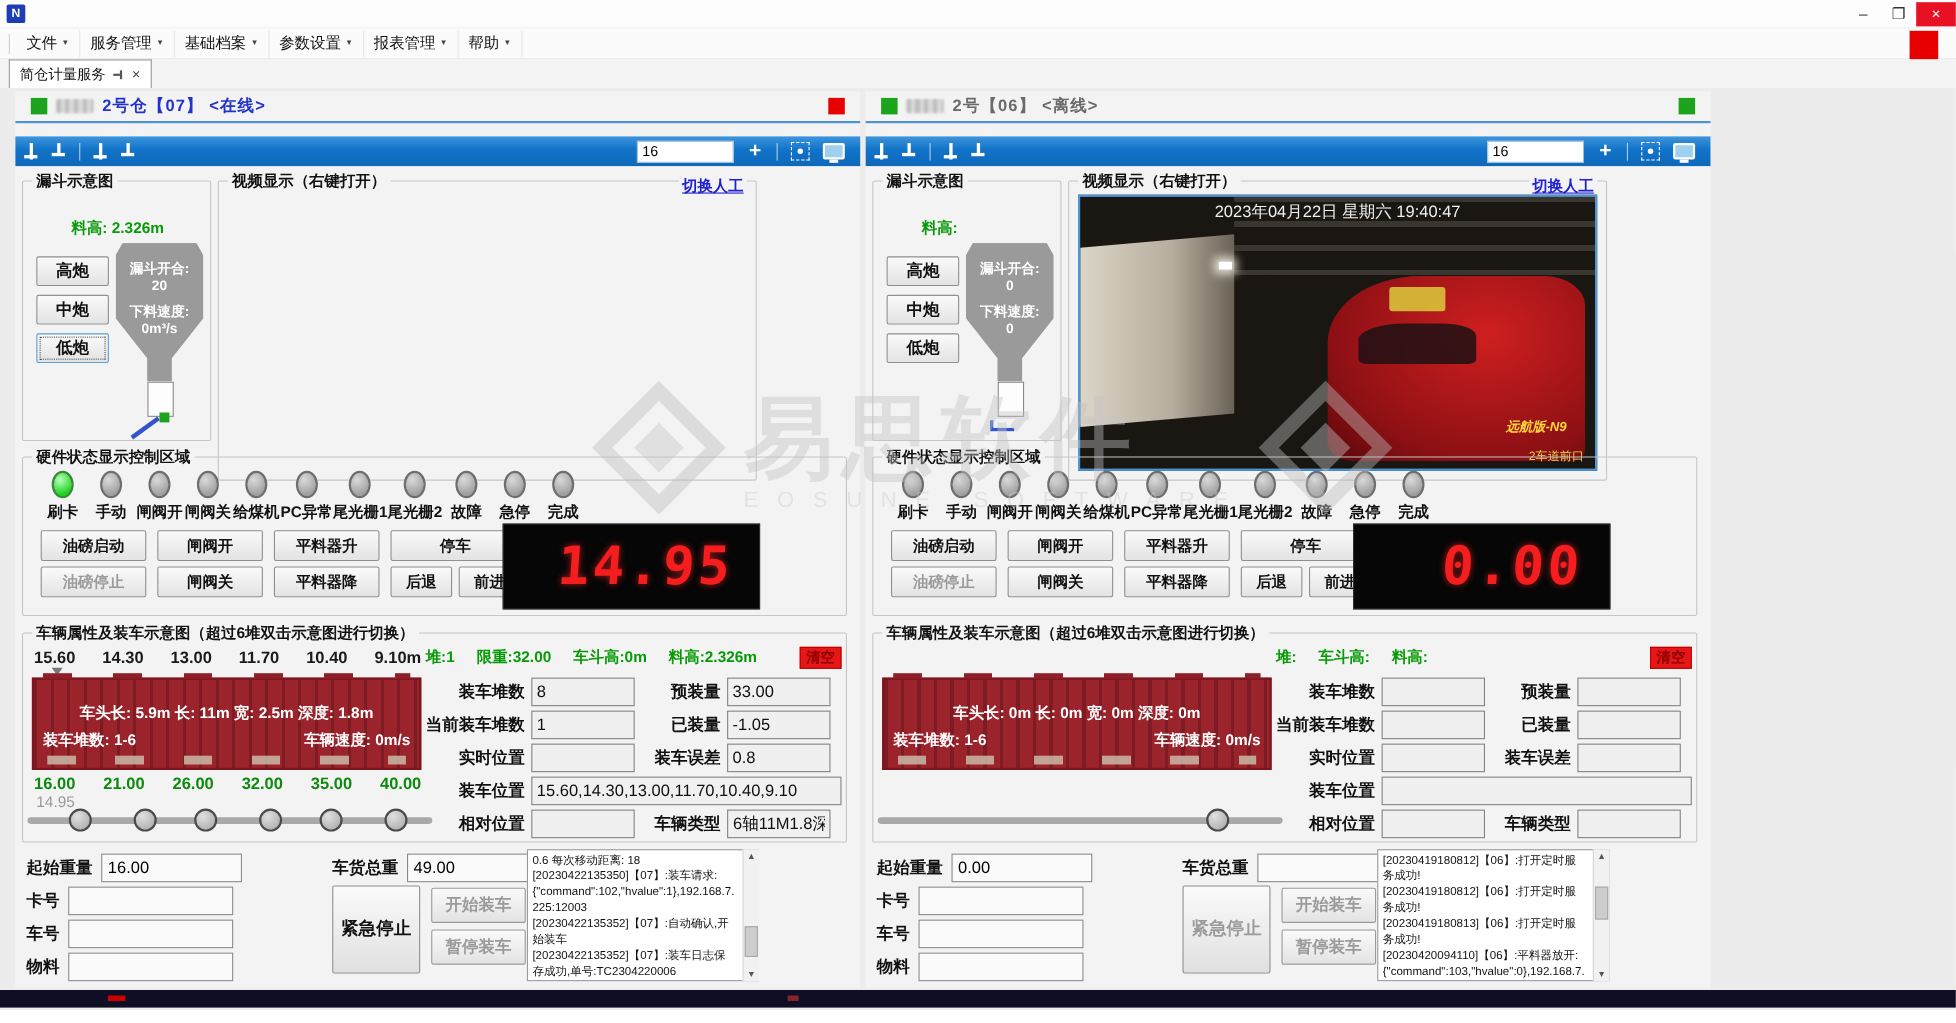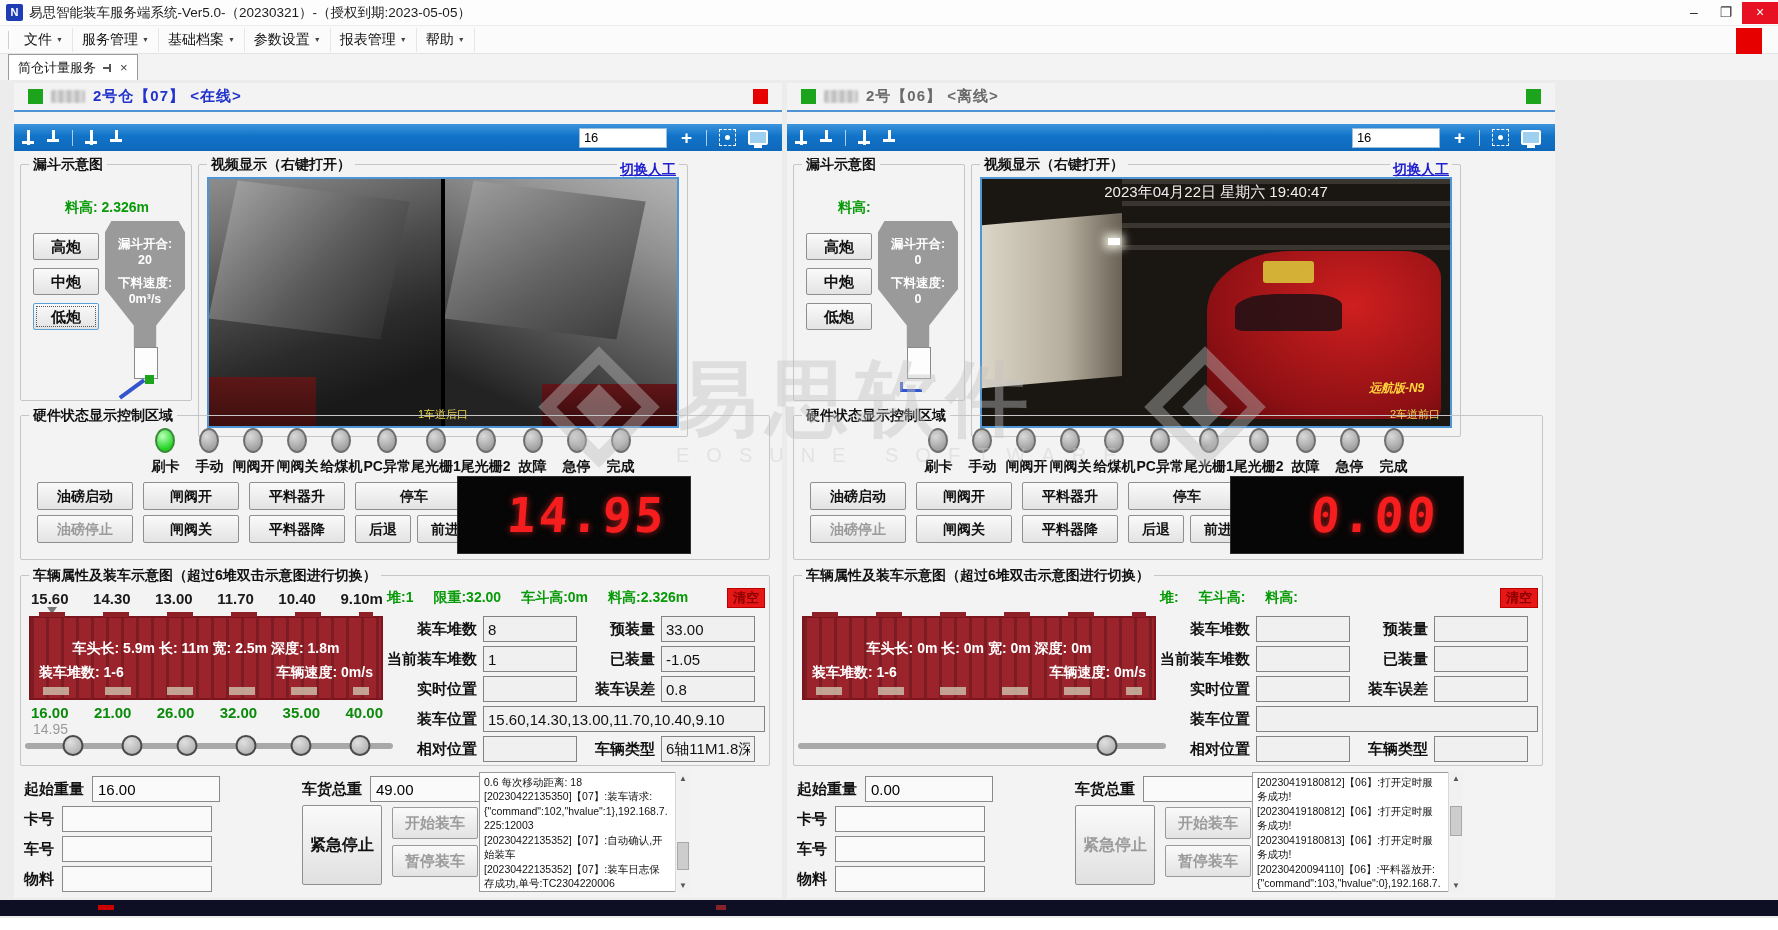--- a/index.html
+++ b/index.html
@@ -106,21 +106,21 @@
   .wallL{position:absolute;left:0;top:16%;width:30%;height:66%;background:linear-gradient(90deg,#dcd6c8,#b5ad9d 60%,#6b6257);transform:skewY(-5deg)}
   .g-lamp{position:absolute;left:27%;top:24%;width:12px;height:7px;background:#fff;box-shadow:0 0 9px 4px rgba(255,255,240,.8)}
   .beams{position:absolute;left:30%;top:0;right:0;height:30%;
     background:repeating-linear-gradient(180deg,rgba(90,84,74,.5) 0 5px,transparent 5px 22px)}
   .car{position:absolute;right:2%;bottom:3%;width:50%;height:68%;
     background:radial-gradient(ellipse at 62% 32%,#cf1f1f,#8e1014 68%,#57080b);border-radius:36% 16% 6% 10%}
   .car-roof-sign{position:absolute;left:24%;top:6%;width:22%;height:13%;background:#d8c23a;border-radius:3px;opacity:.9}
   .car-glass{position:absolute;left:12%;top:26%;width:46%;height:22%;background:#1d1114;border-radius:40% 30% 10% 10%;opacity:.85}
   .car-label{position:absolute;right:7%;bottom:13%;color:#ffd83d;font-size:12px;font-style:italic;font-weight:700}
   
-  .lamps{position:absolute;left:14px;right:18px;top:12px;display:flex;justify-content:center}
+  .lamps{position:absolute;left:14px;right:18px;top:12px;display:flex;justify-content:flex-start}
   .lamp-item{text-align:center;min-width:44px}
   .bulb{display:block;margin:0 auto 4px;width:20px;height:25px;border-radius:50%;
     background:radial-gradient(circle at 35% 30%,#d9d9d9,#9f9f9f 75%);border:2px solid #6e6e6e}
   .bulb.on{background:radial-gradient(circle at 35% 30%,#b9ffb9,#21d321 72%);border-color:#3a8a3a}
   .lamp-item span.lbl{font-size:14px;font-weight:700;white-space:nowrap}
   .cbtn{position:absolute;height:28px;background:linear-gradient(#fafafa,#e3e3e3);border:1px solid #8f8f8f;
     border-radius:2px;font-size:14px;font-weight:700;text-align:center;line-height:26px}
   .cbtn.disabled,.btn-gray{color:#9b9b9b}
   .r1{top:66px}.r2{top:99px}
   .bx1{left:16px;width:96px}.bx2{left:122px;width:96px}.bx3{left:228px;width:96px}
@@ -177,21 +177,20 @@
   .sbar{position:absolute;top:0;right:0;bottom:0;width:15px;background:#f1f1f1;border-left:1px solid #d8d8d8}
   .sb-ar{position:absolute;left:0;width:14px;height:13px;text-align:center;font-size:8px;color:#555;line-height:13px}
   .sb-up{top:0}.sb-dn{bottom:0}
   .sb-th{position:absolute;left:1px;width:12px;background:#cdcdcd;border:1px solid #a8a8a8}
 </style>
 </head>
 <body>
 
 <div class="titlebar">
   <div class="app-icon">N</div>
-  <div class="title-text">易思智能装车服务端系统-Ver5.0-（20230321）-（授权到期:2023-05-05）</div>
   <div class="win-btns">
     <div class="win-btn">–</div>
     <div class="win-btn">❐</div>
     <div class="win-btn close">×</div>
   </div>
 </div>
 <div class="menubar">
   <div class="menu-grip"></div>
   <div class="menu-item">
       <span>文件</span>
@@ -261,32 +260,20 @@
         <span>下料速度:</span><span class="fv">0m³/s</span>
       </div>
       <div class="f-tube"></div>
       <div class="ind-line"></div>
       <div class="ind-dot"></div>
     </div>
 
     <div class="group g-video">
       <span class="group-label">视频显示（右键打开）</span>
       <span class="manual-link">切换人工</span>
-      <div class="video">
-        <div class="vhalf vh-l">
-            <div class="tarp"></div>
-            <div class="redbit"></div>
-          </div>
-        <div class="vhalf vh-r">
-            <div class="tarp" style="opacity:.7"></div>
-            <div class="redbit2"></div>
-          </div>
-        <div class="vdivider"></div>
-        <div class="vcaption">1车道后口</div>
-      </div>
     </div>
 
     <div class="group g-hw">
       <span class="group-label">硬件状态显示控制区域</span>
       <div class="lamps">
         <div class="lamp-item"><span class="bulb on"></span><span class="lbl">刷卡</span></div>
         <div class="lamp-item"><span class="bulb"></span><span class="lbl">手动</span></div>
         <div class="lamp-item"><span class="bulb"></span><span class="lbl">闸阀开</span></div>
         <div class="lamp-item"><span class="bulb"></span><span class="lbl">闸阀关</span></div>
         <div class="lamp-item"><span class="bulb"></span><span class="lbl">给煤机</span></div>

